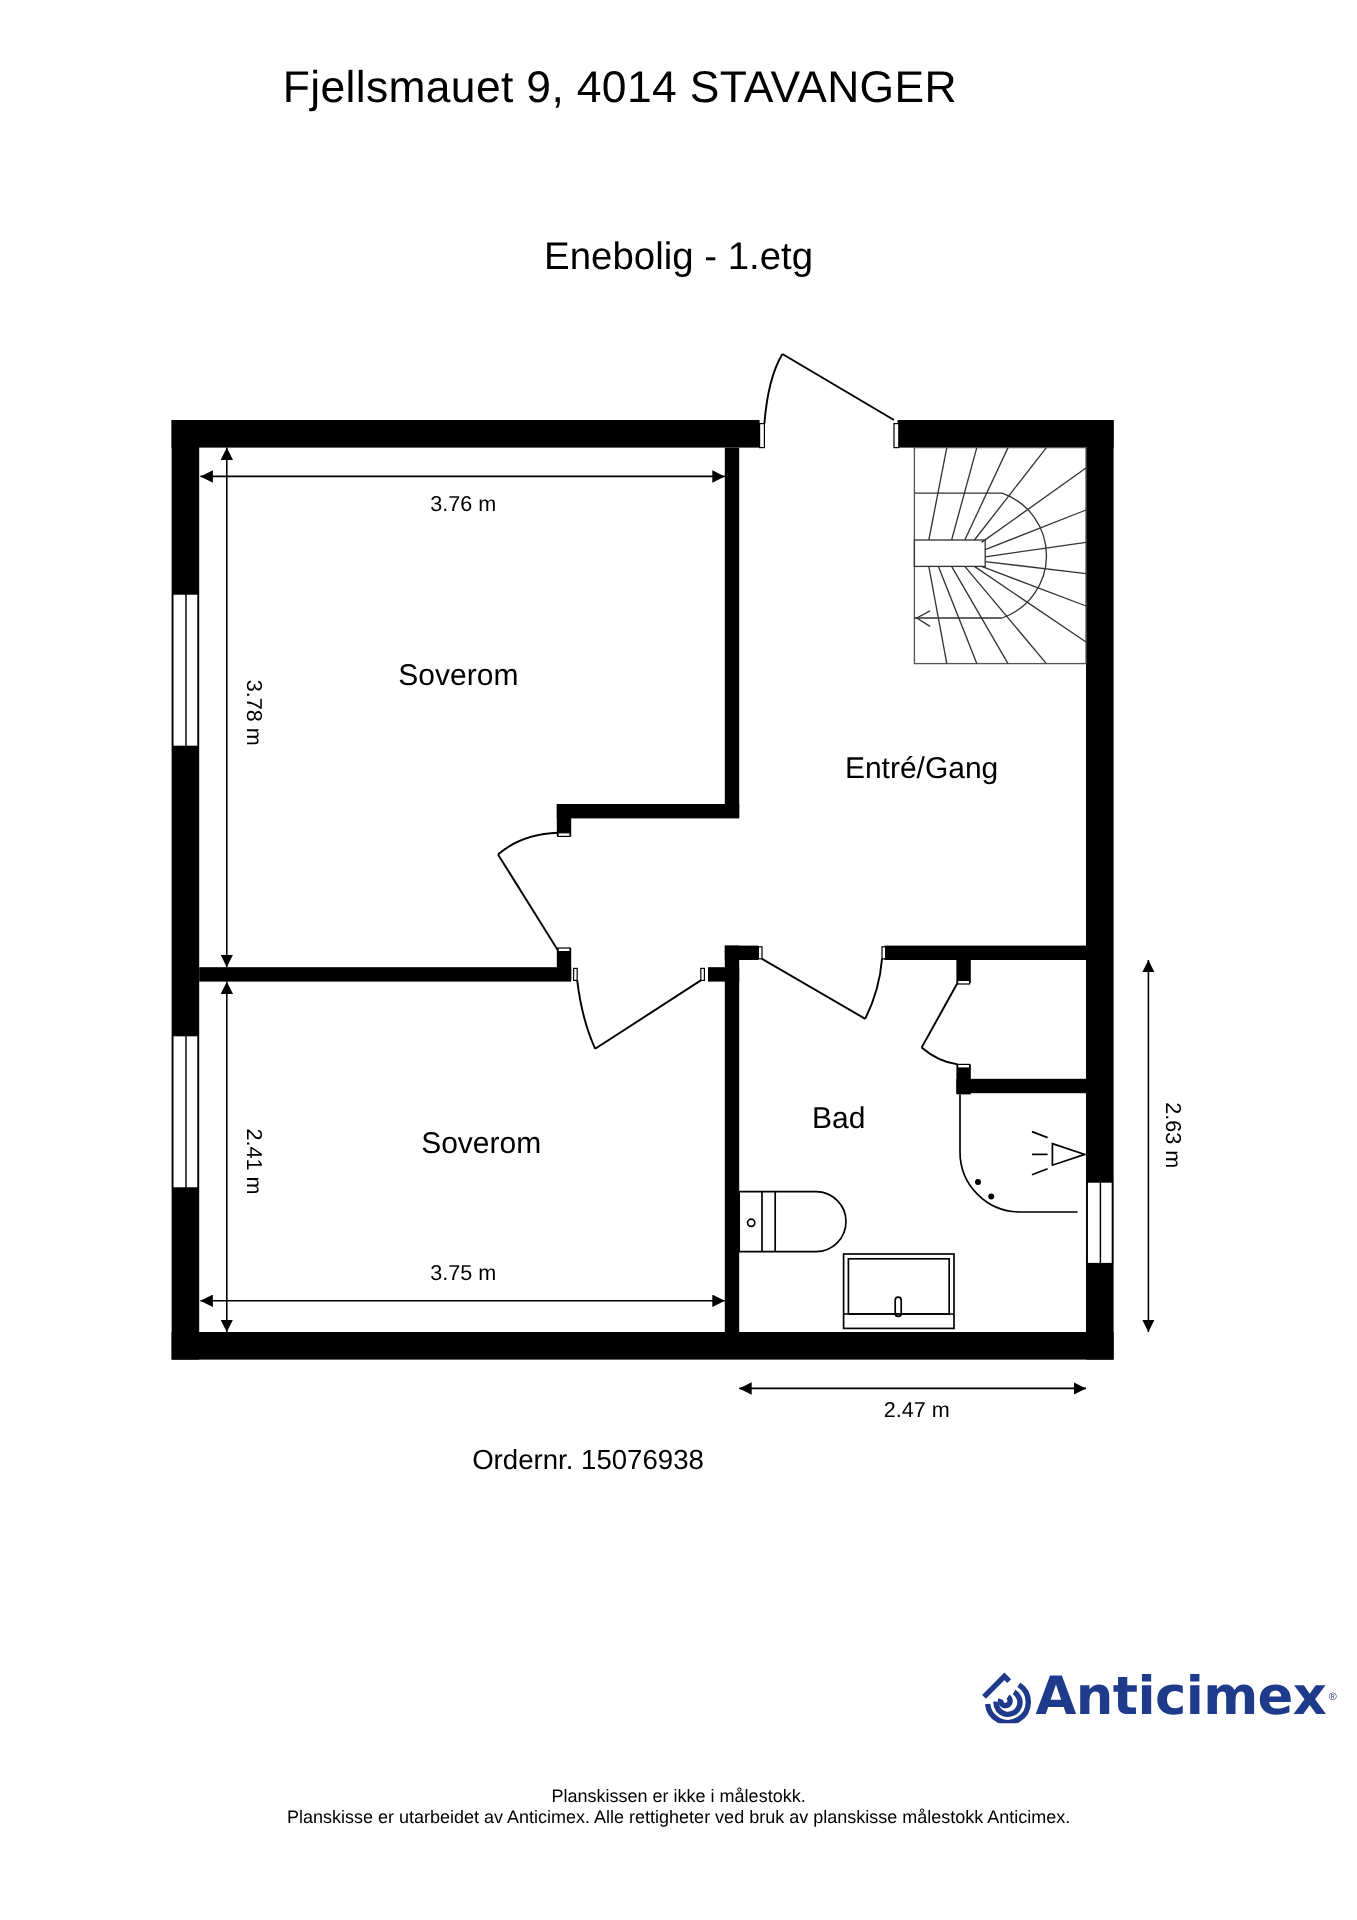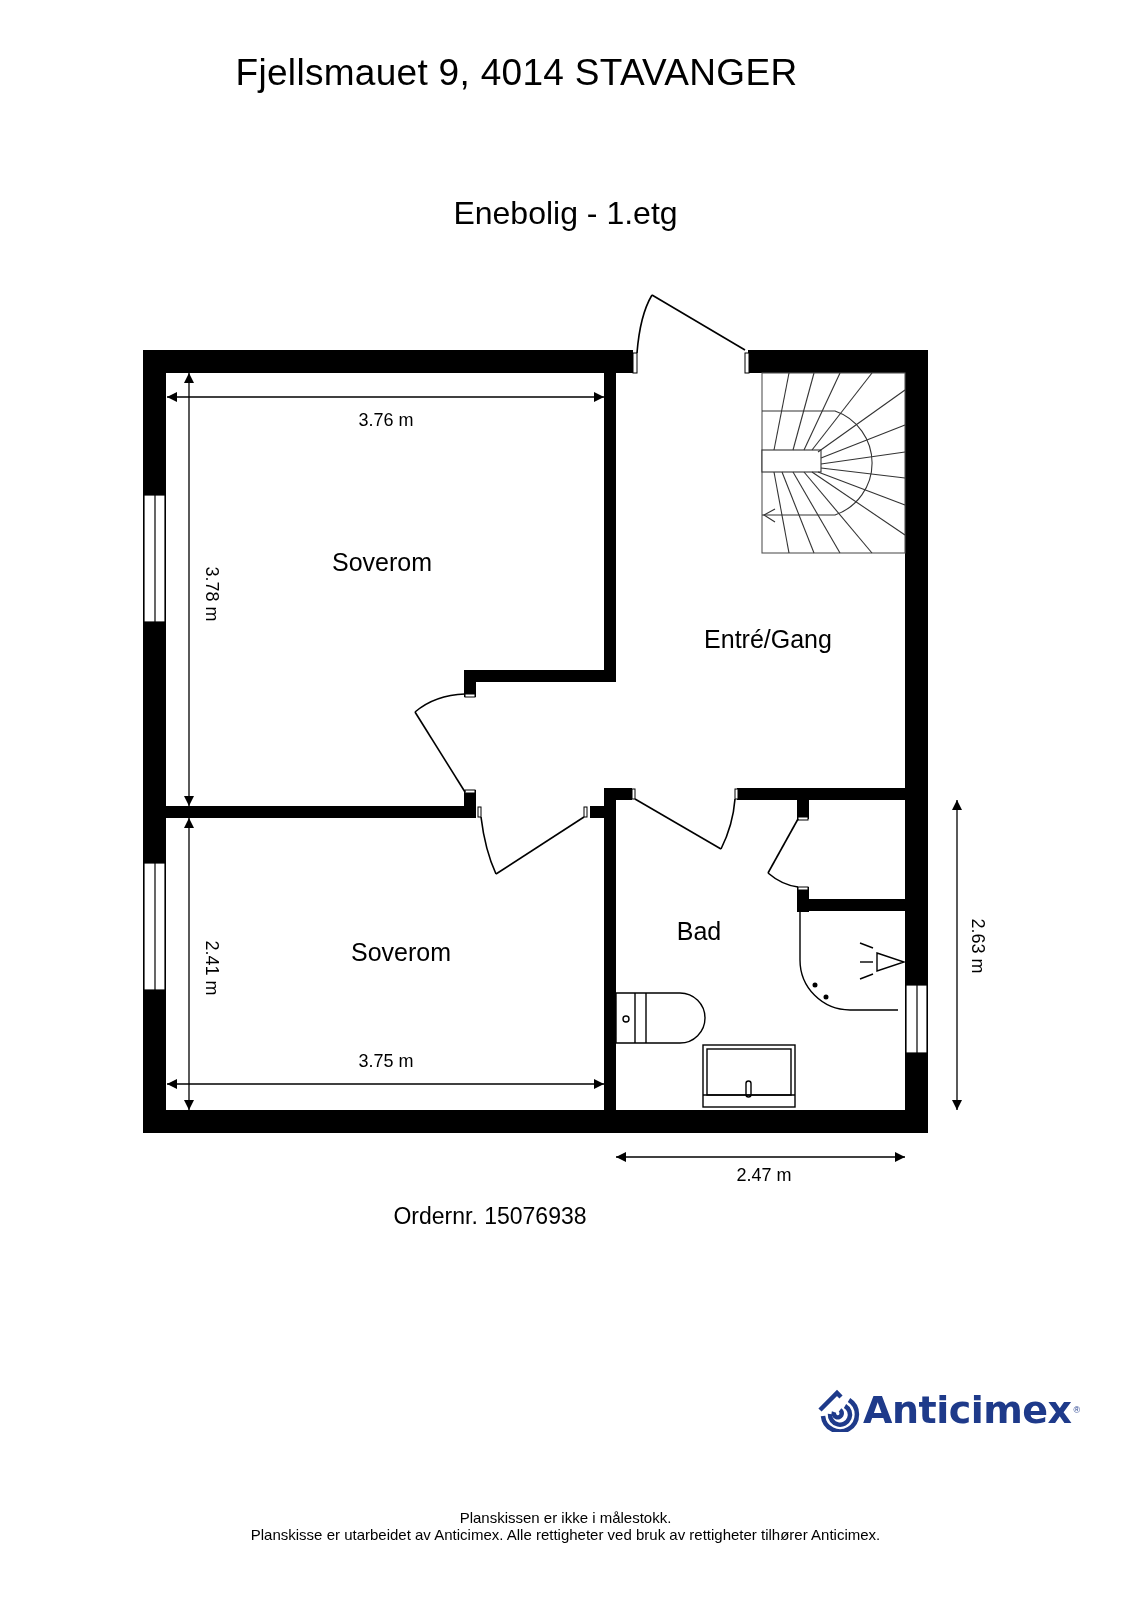--- a/index.html
+++ b/index.html
@@ -6,25 +6,25 @@
   body { width: 1131px; height: 1600px; position: relative; overflow: hidden;
          font-family: "Liberation Sans", sans-serif; color: #000; }
   .title { position: absolute; top: 52px; left: 0; width: 1033px; text-align: center;
            font-size: 37px; letter-spacing: 0.3px; }
   .subtitle { position: absolute; top: 195px; left: 0; width: 1131px; text-align: center;
               font-size: 32px; }
   .plan { position: absolute; left: 0; top: 0; }
   .order { position: absolute; top: 1203px; left: 0; width: 980px; text-align: center;
            font-size: 23px; }
   .logo { position: absolute; left: 815px; top: 1388px; display: flex; align-items: center; }
-  .logo-text { font-family: "DejaVu Sans", sans-serif; font-weight: bold; font-size: 38px;
+  .logo-text { font-family: "DejaVu Sans", sans-serif; font-weight: bold; font-size: 44px;
                color: #1e3a8a; letter-spacing: -0.5px; }
   .logo-reg { font-size: 9px; color: #1e3a8a; vertical-align: top; margin-left: 2px; }
   .footer { position: absolute; top: 1489px; left: 0; width: 1131px; text-align: center;
-            font-size: 15px; line-height: 17px; margin-top: 20px; }
+            font-size: 15px; line-height: 17px; }
   .footer div { margin: 0; }
   svg text { font-family: "Liberation Sans", sans-serif; }
 </style>
 </head>
 <body>
 
 <div class="title">Fjellsmauet 9, 4014 STAVANGER</div>
 <div class="subtitle">Enebolig  - 1.etg</div>
 
 <svg class="plan" width="1131" height="1600" viewBox="0 0 1131 1600" xmlns="http://www.w3.org/2000/svg">
@@ -192,14 +192,14 @@
       <path d="M30,18 A10,10 0 1 1 15,26"></path>
       <path d="M25,22 A4,4 0 1 1 19,24"></path>
     </g>
   </svg>
   <span class="logo-text">Anticimex</span>
   <span class="logo-reg">®</span>
 </div>
 
 <div class="footer">
   <div>Planskissen er ikke i målestokk.</div>
-  <div>Planskisse er utarbeidet av Anticimex. Alle rettigheter ved bruk av rettigheter tilhører Anticimex.</div>
+  <div>Planskisse er utarbeidet av Anticimex. Alle rettigheter ved bruk av planskisse målestokk Anticimex.</div>
 </div>
 
 </body></html>

